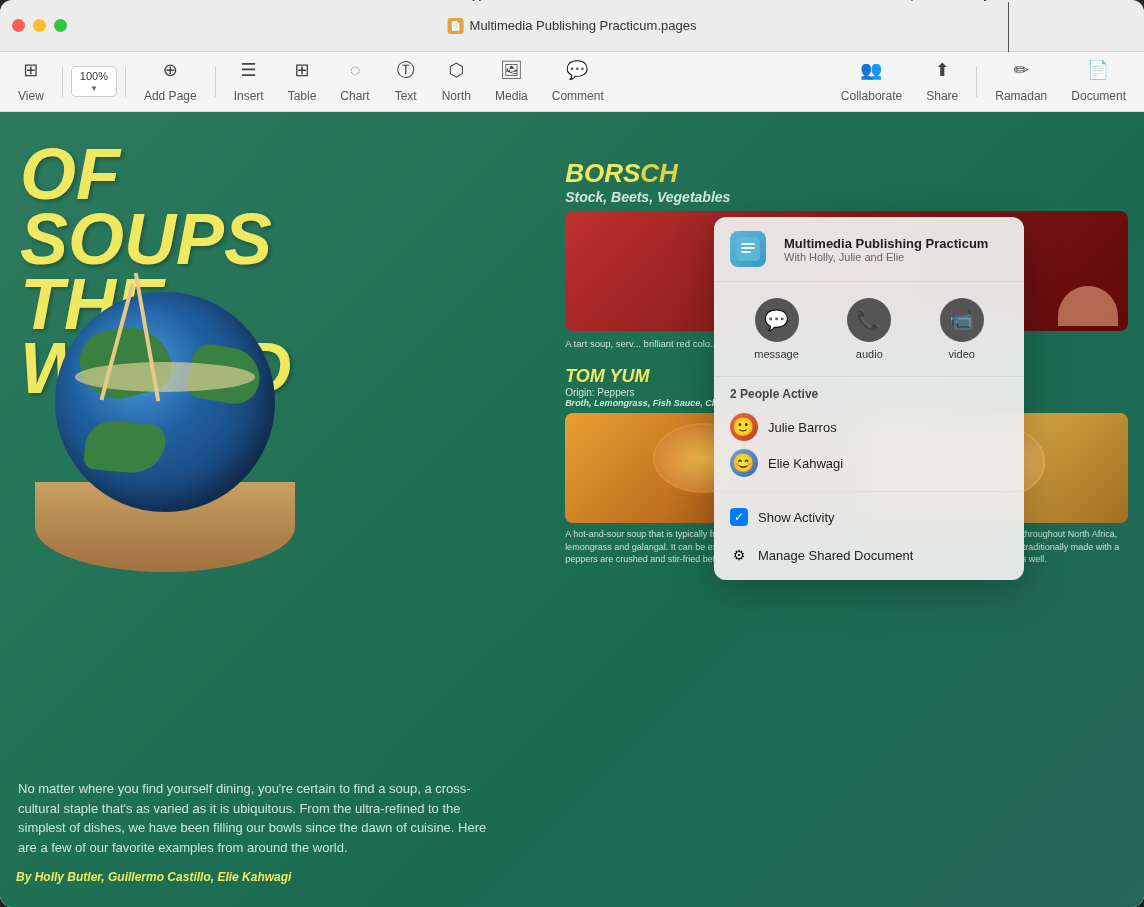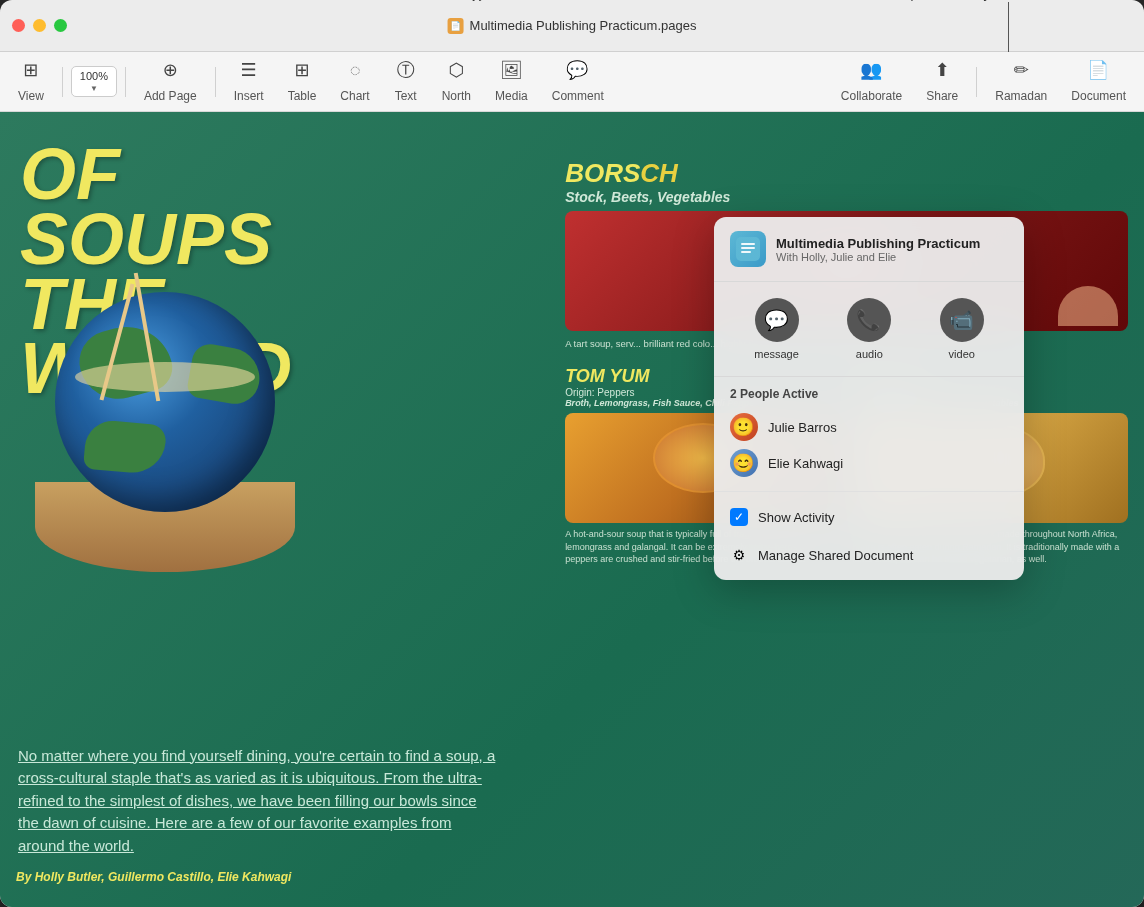--- a/index.html
+++ b/index.html
@@ -33,21 +33,21 @@
 
     
     .main { display: flex; flex: 1; overflow: hidden; background: #d0d0d0; }
 
     
     .document-canvas { flex: 1; overflow: hidden; position: relative; background: #b8b8b8; }
 
     
     .collab-popup { position: absolute; top: 105px; right: 120px; width: 310px; background: rgba(235,235,235,0.96); border-radius: 12px; box-shadow: 0 10px 40px rgba(0,0,0,0.25); z-index: 500; backdrop-filter: blur(20px); overflow: hidden; }
 
-    .collab-header { display: flex; align-items: center; gap: 10px; padding: 14px 16px; border-bottom: 1px solid #d8d8d8; }
+    .collab-header { display: flex; align-items: center; gap: 18px; padding: 14px 16px; border-bottom: 1px solid #d8d8d8; }
     .collab-doc-icon { width: 36px; height: 36px; background: linear-gradient(135deg, #5db8d5, #3a9ac8); border-radius: 8px; display: flex; align-items: center; justify-content: center; font-size: 16px; flex-shrink: 0; overflow: hidden; }
     .collab-doc-title { font-size: 13px; font-weight: 600; color: #222; }
     .collab-doc-subtitle { font-size: 11px; color: #666; }
 
     .collab-actions { display: flex; justify-content: space-around; padding: 16px; border-bottom: 1px solid #d8d8d8; }
     .collab-action { display: flex; flex-direction: column; align-items: center; gap: 6px; cursor: pointer; }
     .collab-action-icon { width: 44px; height: 44px; background: #555; border-radius: 50%; display: flex; align-items: center; justify-content: center; font-size: 20px; color: white; }
     .collab-action-label { font-size: 11px; color: #333; }
 
     .collab-people { padding: 10px 16px; border-bottom: 1px solid #e0e0e0; }
@@ -240,21 +240,21 @@
 
               <div style="width:100%; height:110px; margin:5px 0; background:linear-gradient(135deg, #f0c060 0%, #d0a040 50%, #a07020 100%); border-radius:8px; overflow:hidden; position:relative;">
                 <div style="position:absolute; top:10px; left:50%; transform:translateX(-50%); width:110px; height:75px; background:radial-gradient(ellipse, #f4c870, #c89040); border-radius:50% 50% 45% 45%; border:2px solid #e0b050;"></div>
               </div>
               <div style="font-size:9px; color:#c8e0d0; line-height:1.4;">A traditional appetizer or light snack made throughout North Africa, harira is often eaten during Ramadan. It is traditionally made with a lamb broth, but can be made vegetarian, as well.</div>
             </div>
           </div>
         </div>
 
         <div style="position:absolute; bottom:50px; left:18px; width:42%; ">
-          <p style="font-size:15px; color:#c8e8d8; line-height:1.5;text-decoration:underline;">No matter where you find yourself dining, you're certain to find a soup, a cross-cultural staple that's as varied as it is ubiquitous. From the ultra-refined to the simplest of dishes, we have been filling our bowls since the dawn of cuisine. Here are a few of our favorite examples from around the world.</p>
+          <p style="font-size:13px; color:#c8e8d8; line-height:1.5;">No matter where you find yourself dining, you're certain to find a soup, a cross-cultural staple that's as varied as it is ubiquitous. From the ultra-refined to the simplest of dishes, we have been filling our bowls since the dawn of cuisine. Here are a few of our favorite examples from around the world.</p>
         </div>
         <div style="position:absolute; bottom:22px; left:16px; width:42%;">
           <span style="font-size:12px; font-weight:bold; color:#f0e860; font-style:italic;">By Holly Butler, Guillermo Castillo, Elie Kahwagi</span>
         </div>
 
       </div>
 
       <div class="collab-popup">
 
         <div class="collab-header">

